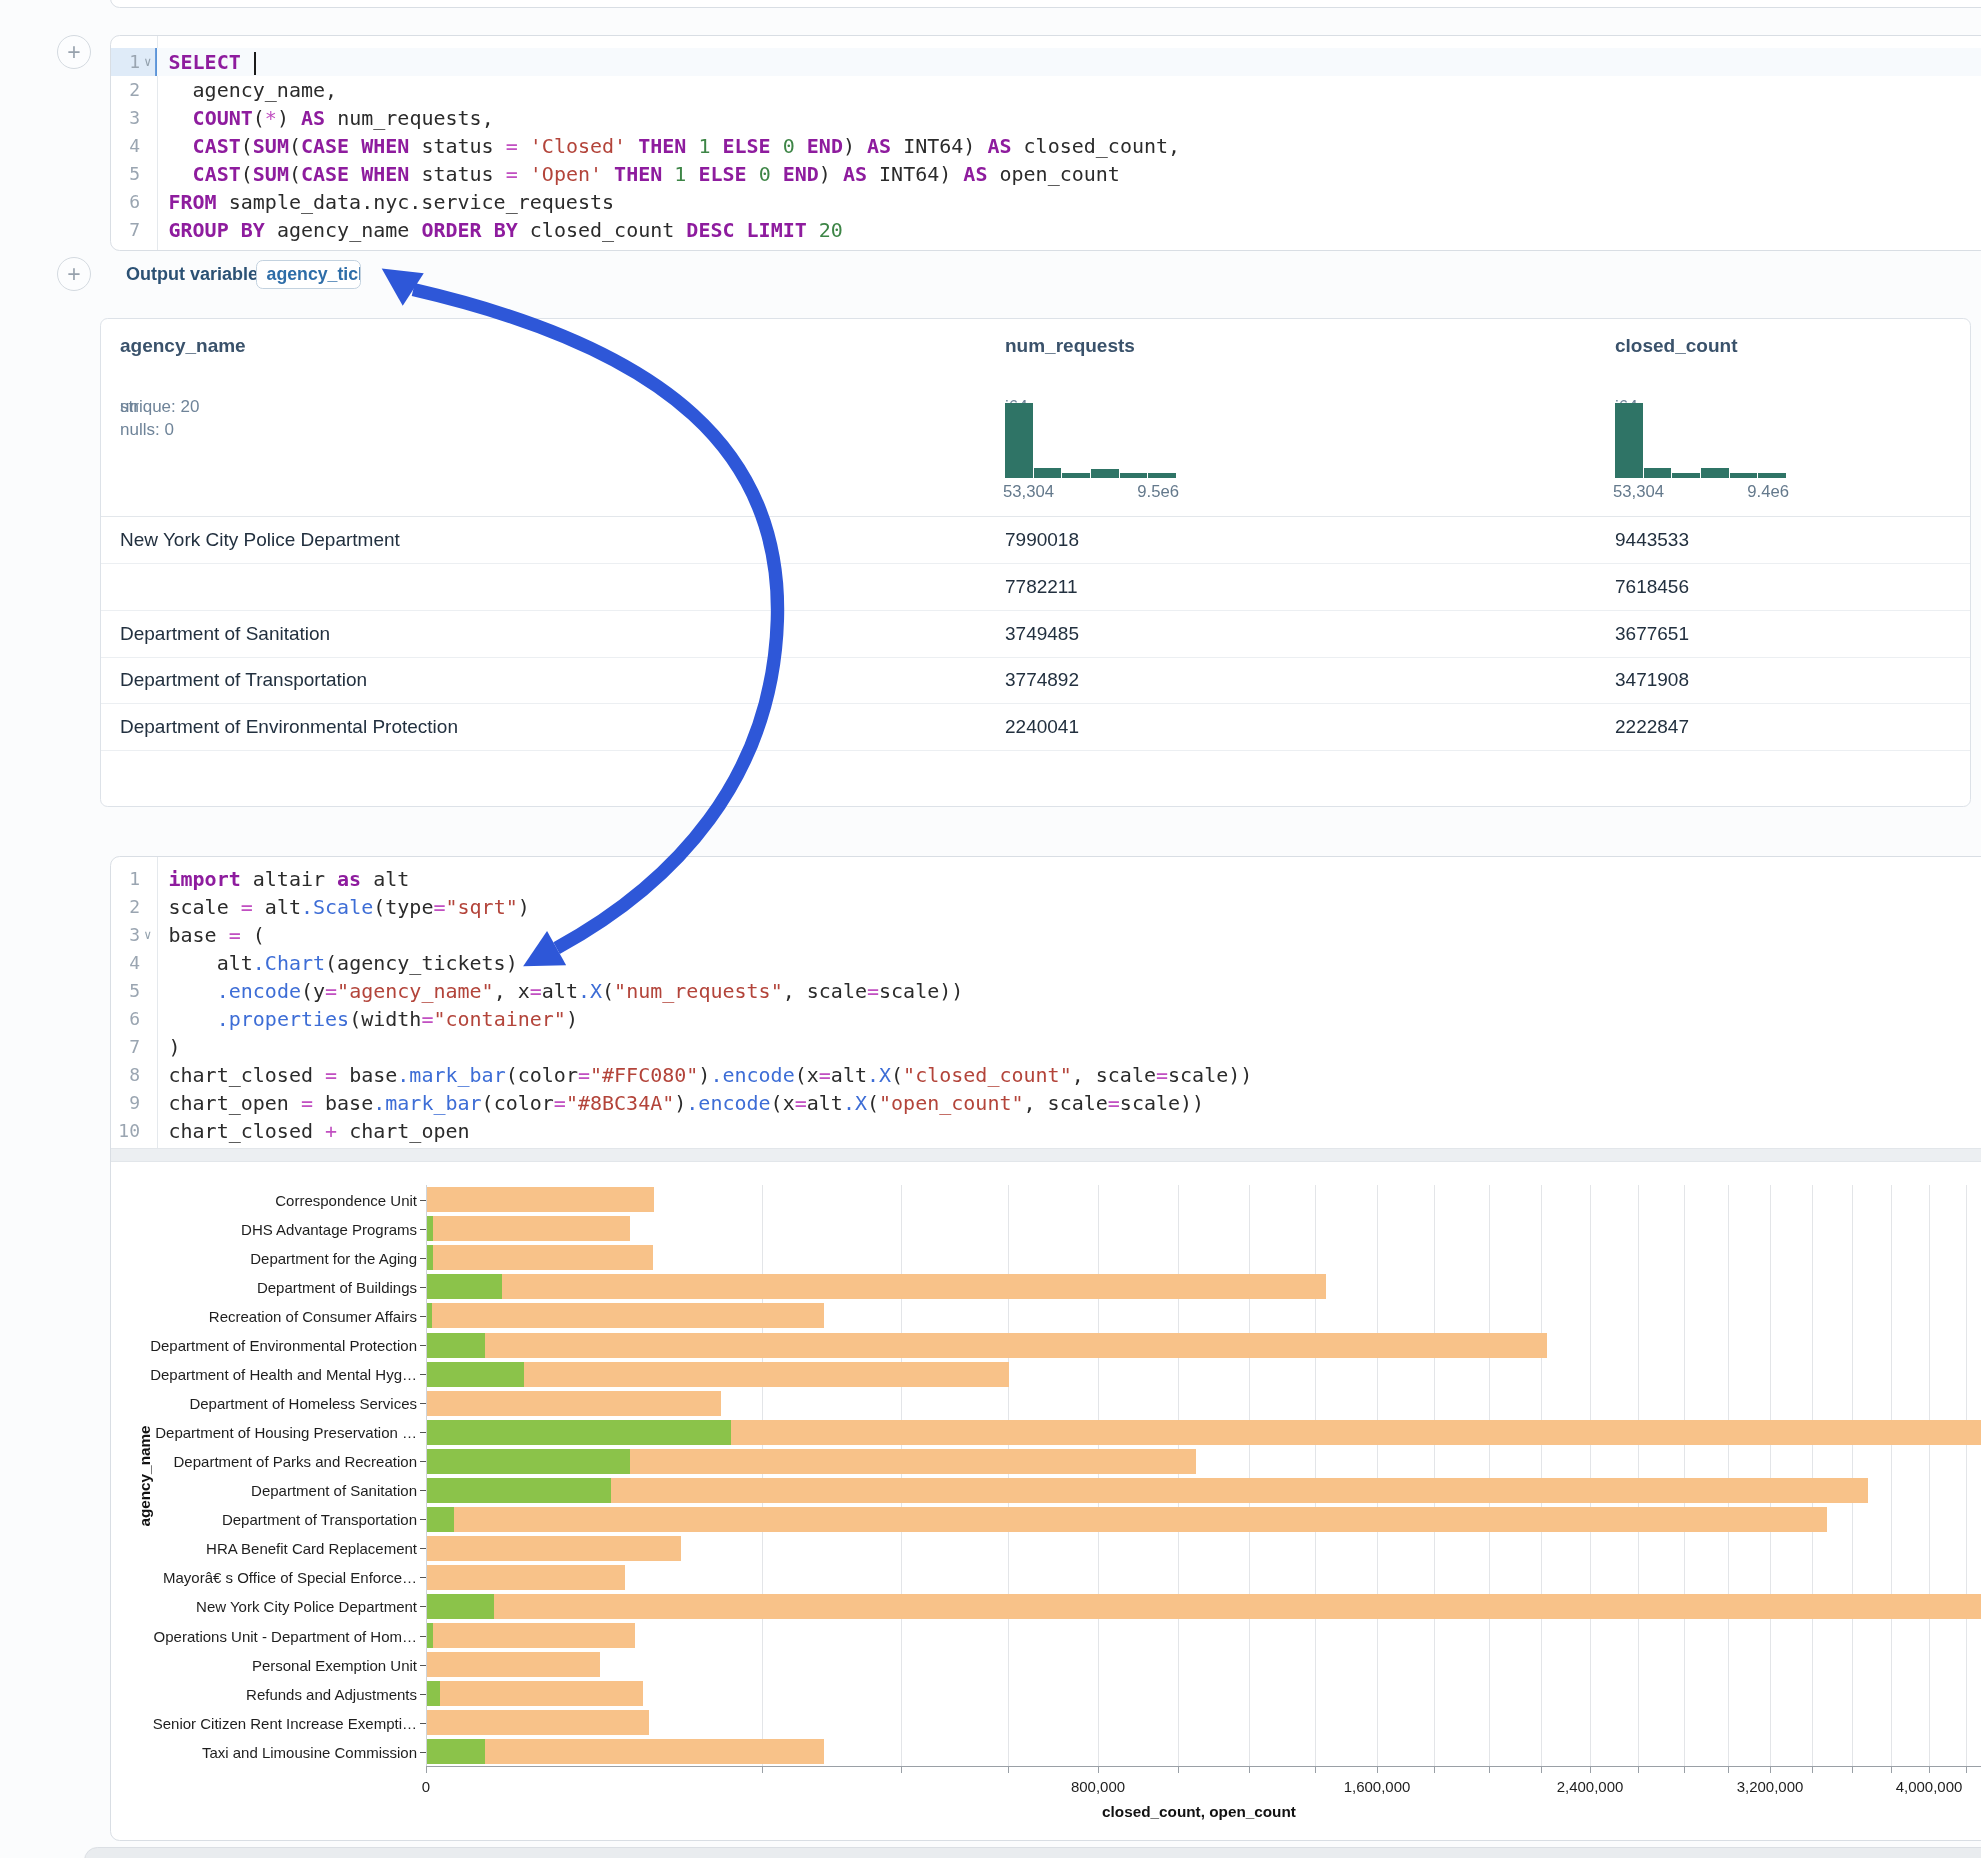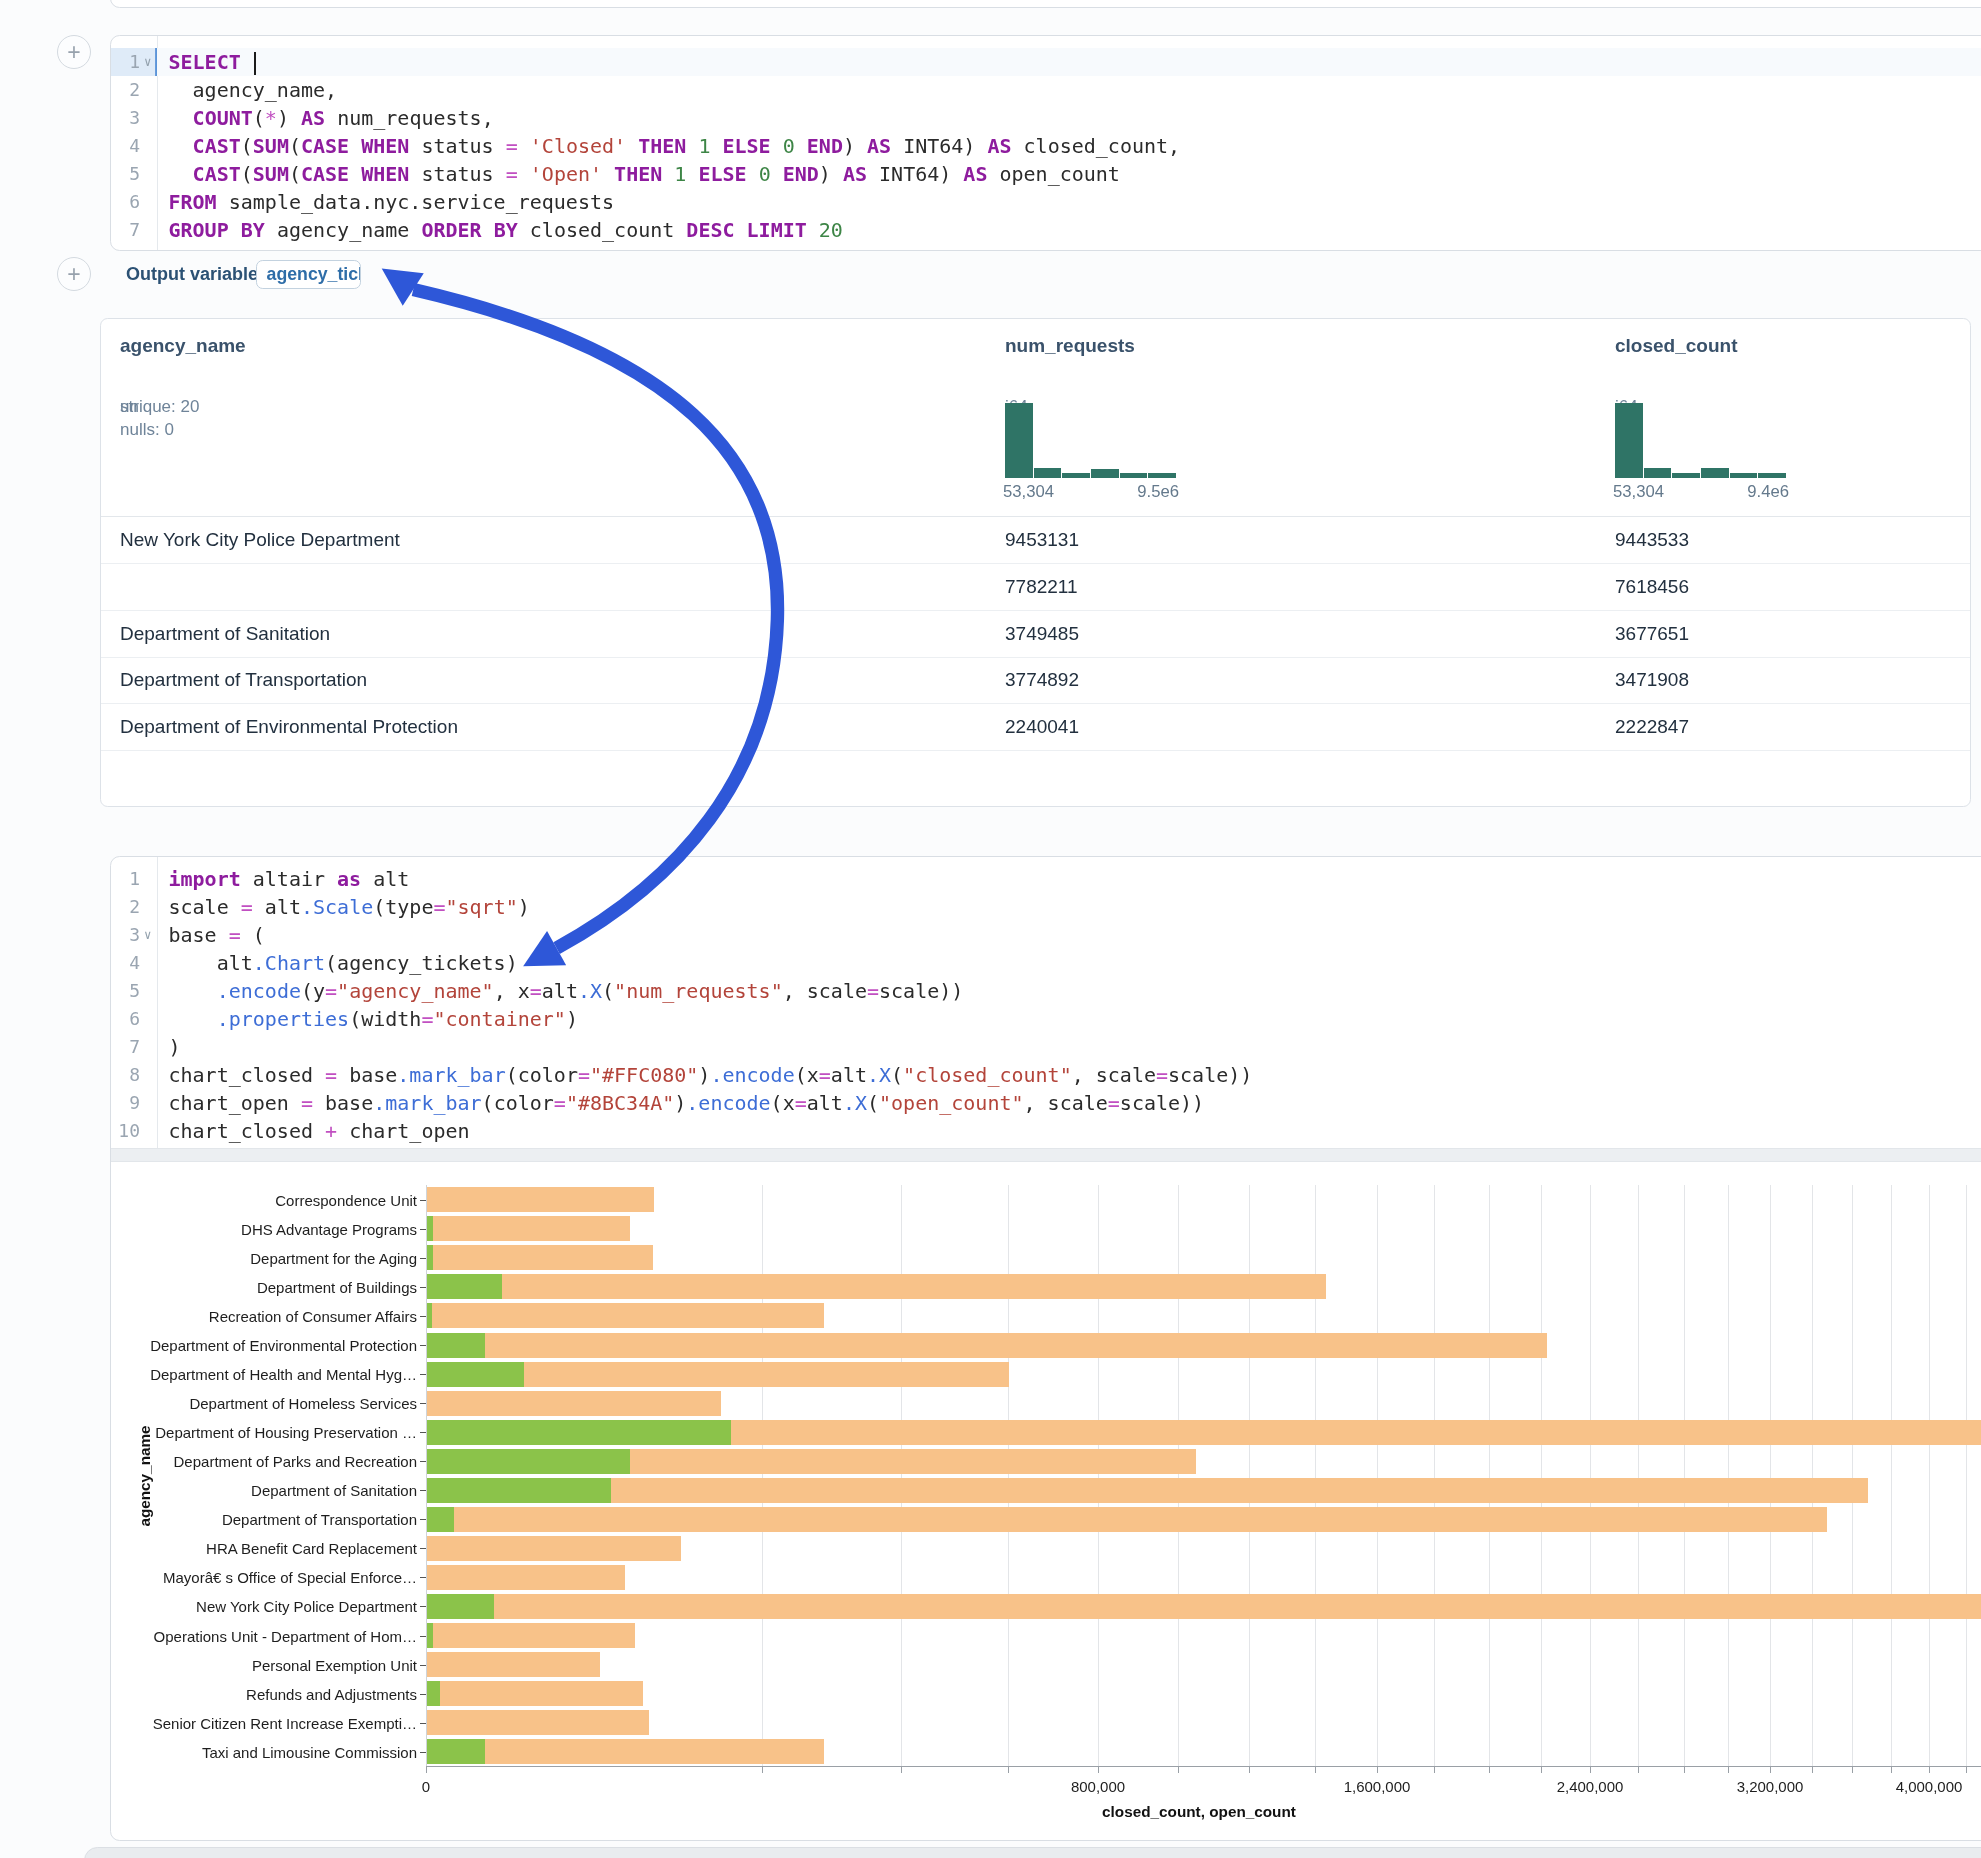--- a/index.html
+++ b/index.html
@@ -123,21 +123,21 @@
         </div>
         <div class="histlab" style="left: 1512px; top: 163px;">
           <span>53,304</span>
           <span>9.4e6</span>
         </div>
       </div>
     <div class="hdrline" style="top:197px;"></div>
     <div id="t-rows">
         <div class="trow" style="top: 197px;">
           <div class="c0">New York City Police Department</div>
-          <div class="c1">9453131</div>
+          <div class="c1">7990018</div>
           <div class="c2">9443533</div>
         </div>
         <div class="trow" style="top: 244px;">
           <div class="c1">7782211</div>
           <div class="c2">7618456</div>
         </div>
         <div class="trow" style="top: 291px;">
           <div class="c0">Department of Sanitation</div>
           <div class="c1">3749485</div>
           <div class="c2">3677651</div>

